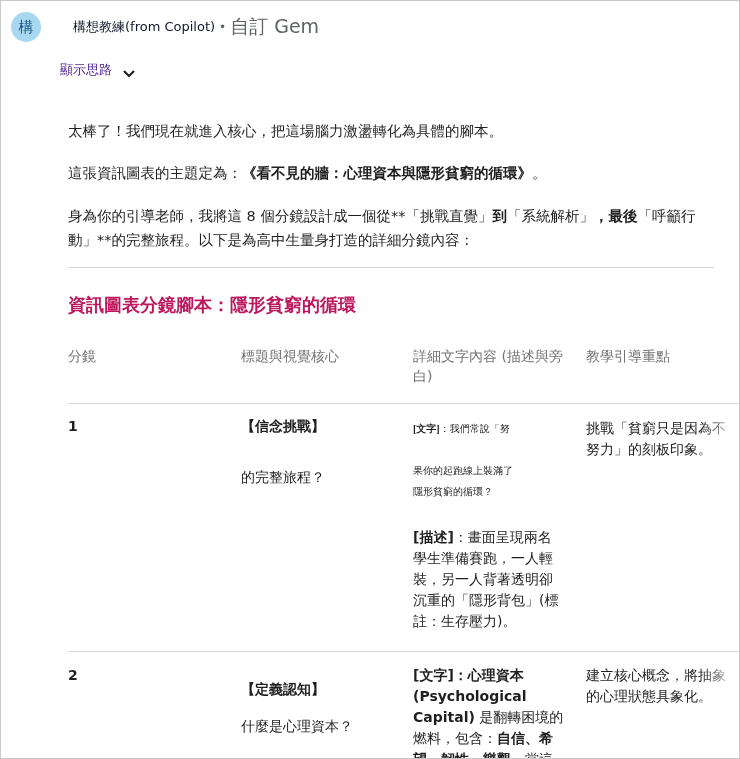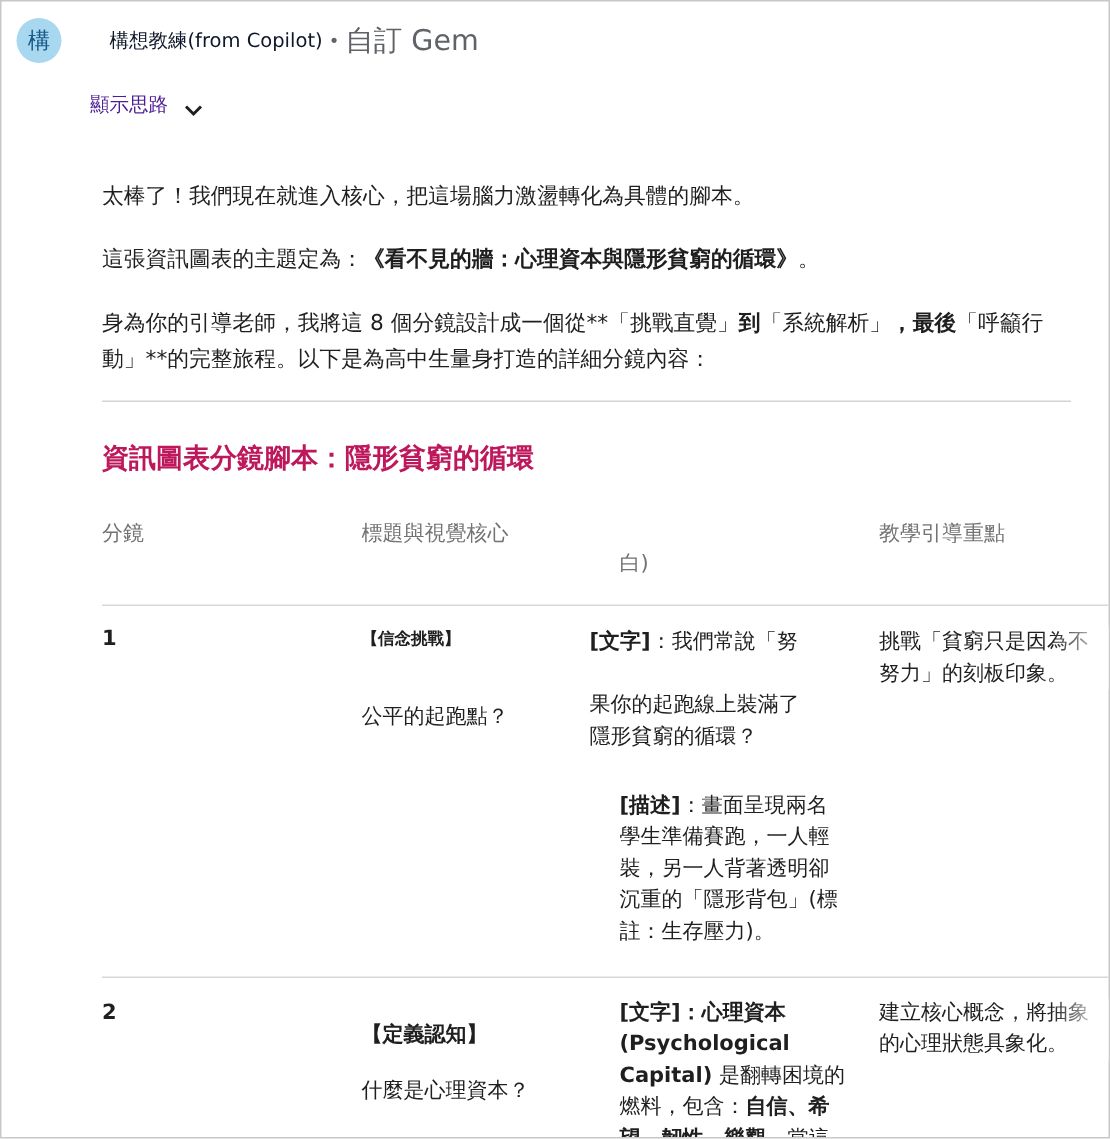--- a/index.html
+++ b/index.html
@@ -68,31 +68,31 @@
   <p class="p3"><span>身為你的引導老師，我將這 8 個分鏡設計成一個從**「挑戰直覺」</span><b>到</b><span>「系統解析」</span><b>，最後</b><span>「呼籲行</span><br><span>動」**的完整旅程。以下是為高中生量身打造的詳細分鏡內容：</span></p>
 </div>
 
 <div class="hr"></div>
 
 <div class="h2">資訊圖表分鏡腳本：隱形貧窮的循環</div>
 
 <div class="table">
   <div class="th col1" style="left:0;">分鏡</div>
   <div class="th col2" style="left:173px;">標題與視覺核心</div>
-  <div class="th col3" style="left:345px;width:180px;"><br><span>白)</span></div>
+  <div class="th col3" style="left:345px;width:180px;"><span>詳細文字內容 (描述與旁</span><br><span>白)</span></div>
   <div class="th col4" style="left:518px;">教學引導重點</div>
 </div>
 
 <div class="row-line" style="top:402px;"></div>
 
 <div>
   <div class="cell" style="left:67px;top:417px;font-size:14px;font-weight:bold;">1</div>
-  <div class="cell" style="left:240px;top:417px;font-size:11px;font-weight:bold;">【信念挑戰】</div>
-  <div class="cell" style="left:240px;top:468px;font-size:14px;">公平的起跑點？</div>
-  <div class="cell" style="left:392px;top:417px;width:170px;font-size:14px;line-height:21px;">
+  <div class="cell" style="left:240px;top:417px;font-size:14px;font-weight:bold;">【信念挑戰】</div>
+  <div class="cell" style="left:240px;top:468px;font-size:14px;">的完整旅程？</div>
+  <div class="cell" style="left:412px;top:417px;width:170px;font-size:10px;line-height:21px;font-family:Liberation Serif, serif;">
     <b>[文字]</b><span>：我們常說「努</span><br>
     <br>
     <span>果你的起跑線上裝滿了</span><br>
     <span>隱形貧窮的循環？</span>
   </div>
   <div class="cell" style="left:412px;top:526px;width:170px;font-size:14px;line-height:21px;">
     <b>[描述]</b><span>：畫面呈現兩名</span><br>
     <span>學生準備賽跑，一人輕</span><br>
     <span>裝，另一人背著透明卻</span><br>
     <span>沉重的「隱形背包」(標</span><br>

